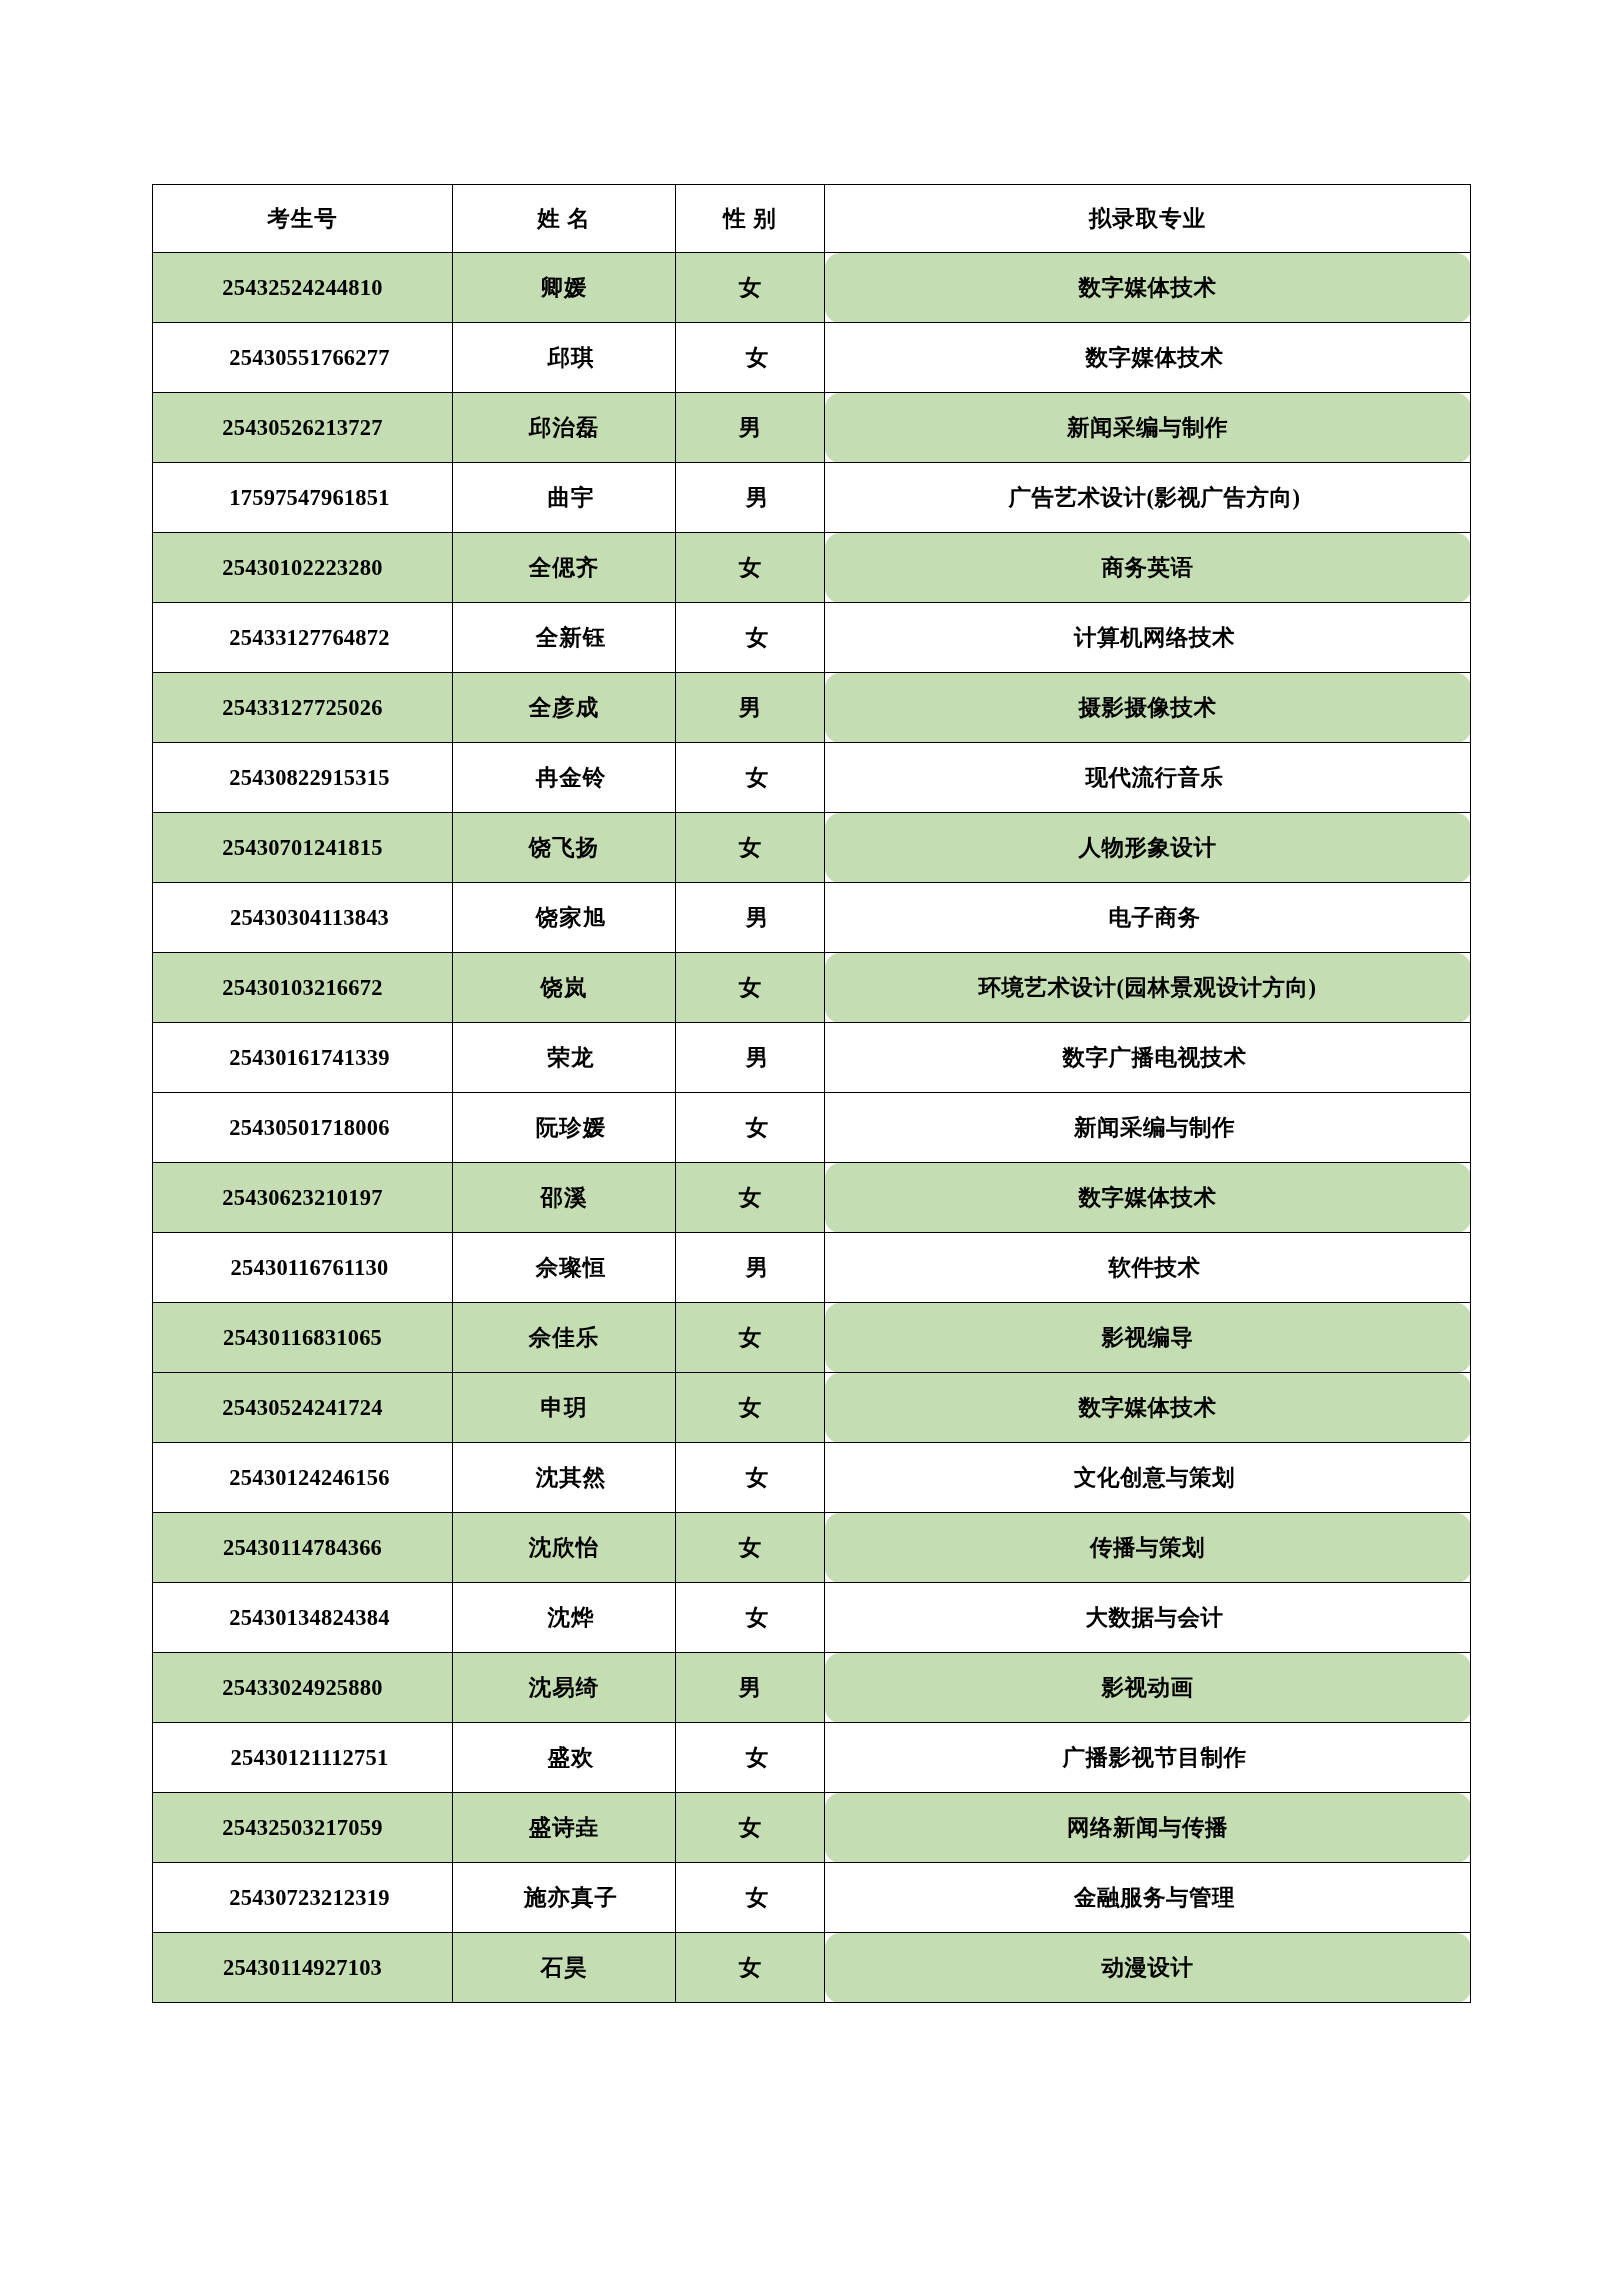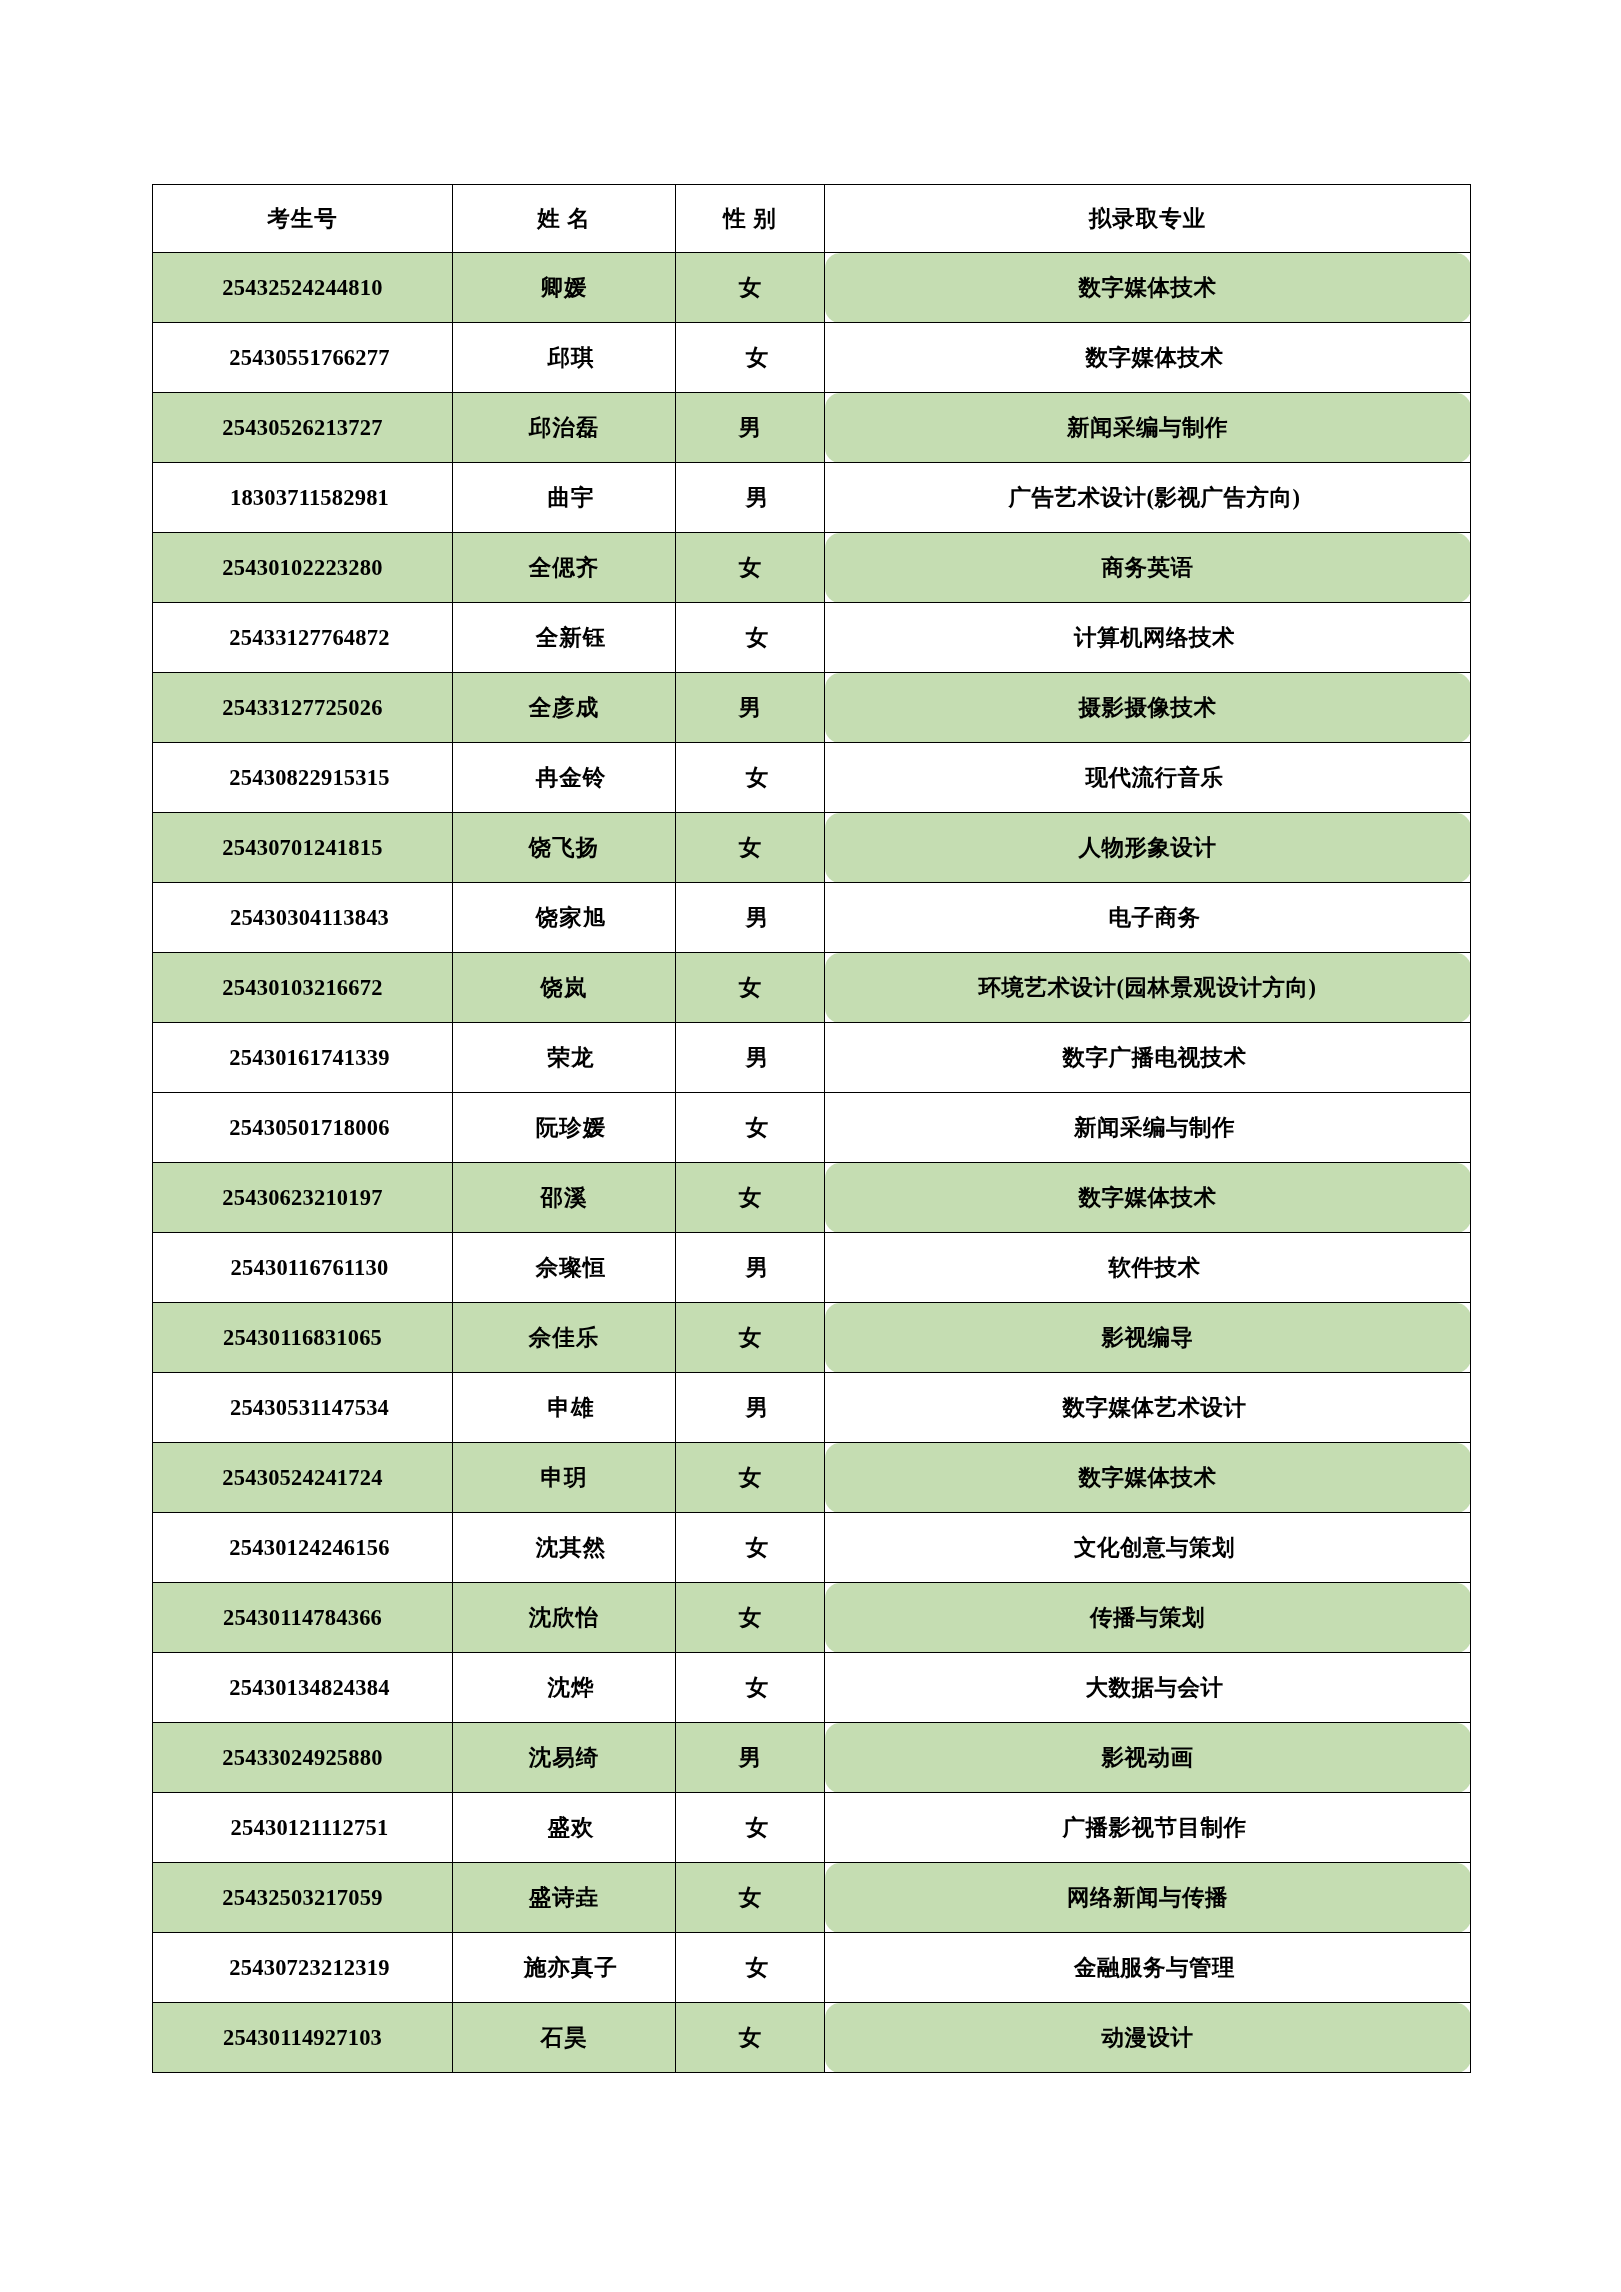--- a/index.html
+++ b/index.html
@@ -98,21 +98,21 @@
             <td class="gender-cell">女</td>
             <td class="major-cell">数字媒体技术</td>
           </tr>
           <tr class="shade">
             <td class="id-cell">25430526213727</td>
             <td class="name-cell">邱治磊</td>
             <td class="gender-cell">男</td>
             <td class="major-cell">新闻采编与制作</td>
           </tr>
           <tr class="plain">
-            <td class="id-cell">18303711582981</td>
+            <td class="id-cell">17597547961851</td>
             <td class="name-cell">曲宇</td>
             <td class="gender-cell">男</td>
             <td class="major-cell">广告艺术设计(影视广告方向)</td>
           </tr>
           <tr class="shade">
             <td class="id-cell">25430102223280</td>
             <td class="name-cell">全偲齐</td>
             <td class="gender-cell">女</td>
             <td class="major-cell">商务英语</td>
           </tr>
@@ -174,26 +174,20 @@
             <td class="id-cell">25430116761130</td>
             <td class="name-cell">佘璨恒</td>
             <td class="gender-cell">男</td>
             <td class="major-cell">软件技术</td>
           </tr>
           <tr class="shade">
             <td class="id-cell">25430116831065</td>
             <td class="name-cell">佘佳乐</td>
             <td class="gender-cell">女</td>
             <td class="major-cell">影视编导</td>
-          </tr>
-          <tr class="plain">
-            <td class="id-cell">25430531147534</td>
-            <td class="name-cell">申雄</td>
-            <td class="gender-cell">男</td>
-            <td class="major-cell">数字媒体艺术设计</td>
           </tr>
           <tr class="shade">
             <td class="id-cell">25430524241724</td>
             <td class="name-cell">申玥</td>
             <td class="gender-cell">女</td>
             <td class="major-cell">数字媒体技术</td>
           </tr>
           <tr class="plain">
             <td class="id-cell">25430124246156</td>
             <td class="name-cell">沈其然</td>

